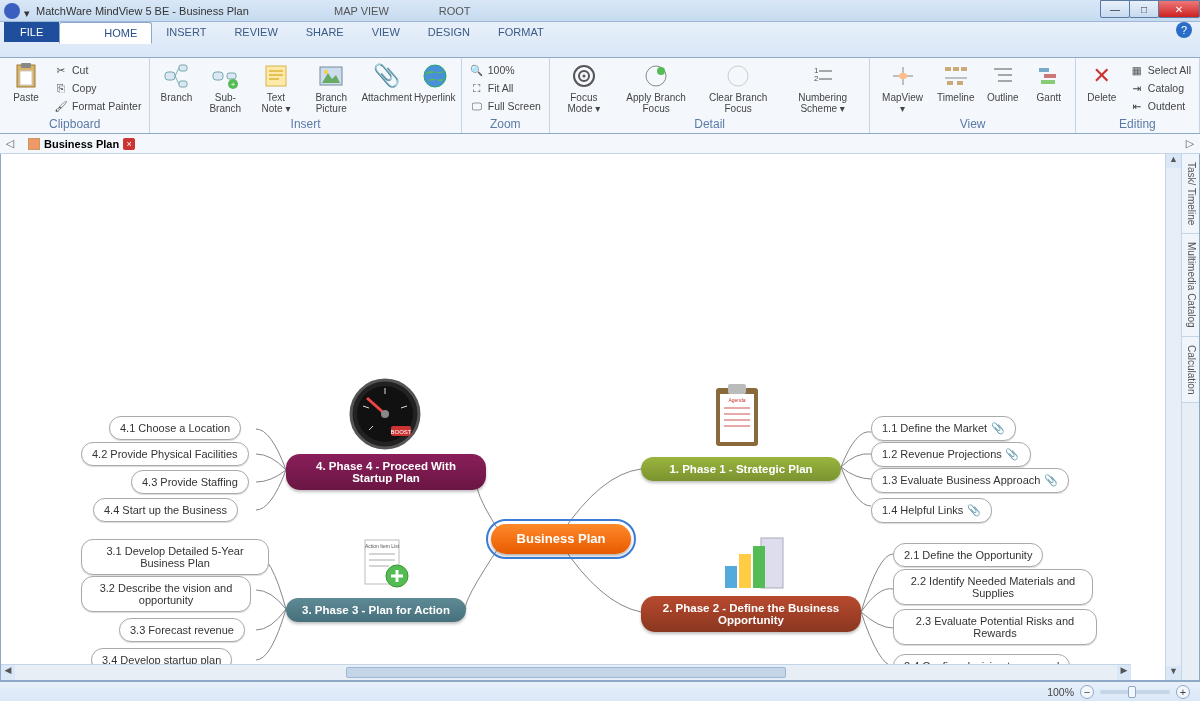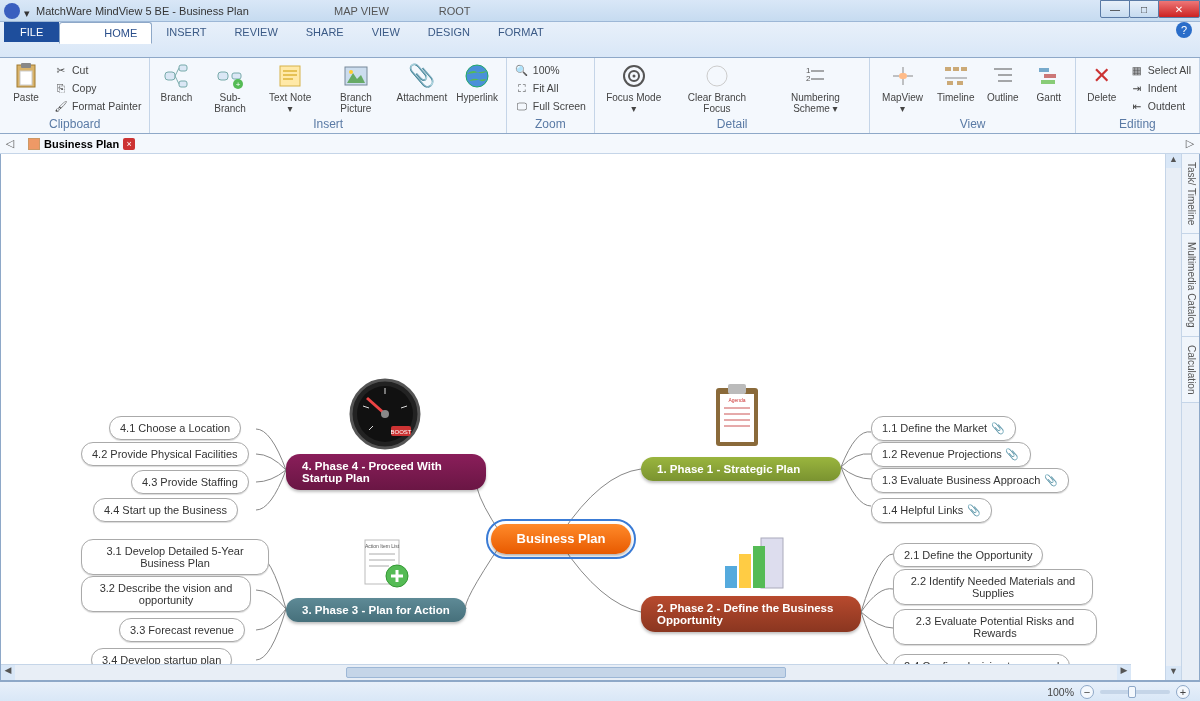--- a/index.html
+++ b/index.html
@@ -59,21 +59,21 @@
 .hscroll .thumb { position:absolute; left:30%; top:2px; height:11px; width:40%; background:#c5d5e8; border:1px solid #9db7d6; border-radius:2px; }
 
 
 .statusbar { height: 20px; background: linear-gradient(#e8f0fa,#d9e7f7); border-top:1px solid #8ea8c8; display:flex; align-items:center; justify-content:flex-end; padding: 0 10px; font-size:10.5px; color:#444; gap:6px; }
 .zoombtn { width:14px; height:14px; border:1px solid #8ea8c8; border-radius:50%; text-align:center; line-height:12px; font-size:11px; background:#f4f8fd; }
 .zoomslider { width:70px; height:4px; background:#c5d5e8; position:relative; border-radius:2px; }
 .zoomslider .knob { position:absolute; left:40%; top:-4px; width:8px; height:12px; background:#f4f8fd; border:1px solid #8ea8c8; border-radius:2px; }
 
 
 .root { position:absolute; left:490px; top:370px; width:140px; height:30px; background: linear-gradient(#ff8a2a,#e85a00); border-radius:15px; color:#fff; font-weight:bold; font-size:13px; text-align:center; line-height:30px; outline: 2px solid #3a7bd5; outline-offset: 3px; box-shadow: 0 2px 3px rgba(0,0,0,.3); }
-.phase { position:absolute; border-radius: 14px; padding: 6px 16px; color:#fff; font-size:11.5px; font-weight:bold; text-align:left; box-shadow: 0 2px 3px rgba(0,0,0,.25); }
+.phase { position:absolute; border-radius: 14px; padding: 6px 16px; color:#fff; font-size:11.5px; font-weight:bold; text-align:center; box-shadow: 0 2px 3px rgba(0,0,0,.25); }
 .phase1 { left:640px; top:303px; width:200px; background: linear-gradient(#9ab53e,#7a9330); }
 .phase2 { left:640px; top:442px; width:220px; background: linear-gradient(#b84a2e,#8a3620); }
 .phase3 { left:285px; top:444px; width:180px; background: linear-gradient(#5e8a96,#46707b); }
 .phase4 { left:285px; top:300px; width:200px; background: linear-gradient(#8a1e5a,#6a1644); }
 
 .subpill { position:absolute; background:#fff; border:1px solid #aaa; border-radius: 12px; padding: 5px 10px; font-size: 11px; color:#333; text-align:center; box-shadow: 0 1px 1px rgba(0,0,0,.15); white-space:nowrap; }
 .clip { color:#888; font-size:11px; margin-left:4px; }
 
 .nodeimg { position:absolute; display:flex; align-items:center; justify-content:center; }
 
@@ -229,20 +229,29 @@
       <div class="bigbtn">
           <div class="ic">
             <svg width="26" height="26">
               <circle cx="13" cy="13" r="10" fill="none" stroke="#555" stroke-width="2"></circle>
               <circle cx="13" cy="13" r="5" fill="none" stroke="#555" stroke-width="2"></circle>
               <circle cx="13" cy="13" r="1.5" fill="#555"></circle>
             </svg>
           </div>
           <div class="lbl"><span>Focus Mode</span> ▾</div>
         </div>
+      <div class="bigbtn">
+          <div class="ic">
+            <svg width="26" height="26">
+              <circle cx="13" cy="13" r="10" fill="none" stroke="#888"></circle>
+              <circle cx="18" cy="8" r="4" fill="#5b5"></circle>
+            </svg>
+          </div>
+          <div class="lbl">Apply Branch Focus</div>
+        </div>
       <div class="bigbtn disabled">
           <div class="ic">
             <svg width="26" height="26">
               <circle cx="13" cy="13" r="10" fill="none" stroke="#ccc"></circle>
             </svg>
           </div>
           <div class="lbl">Clear Branch Focus</div>
         </div>
       <div class="bigbtn">
           <div class="ic">
@@ -316,21 +325,21 @@
           <div class="ic" style="font-size:22px;color:#c33">✕</div>
           <div class="lbl">Delete</div>
         </div>
       <div class="smallstack">
         <div class="smallbtn">
             <span class="ic">▦</span>
             <span>Select All</span>
           </div>
         <div class="smallbtn">
             <span class="ic">⇥</span>
-            <span>Indent</span>
+            <span>Catalog</span>
           </div>
         <div class="smallbtn">
             <span class="ic">⇤</span>
             <span>Outdent</span>
           </div>
       </div>
     </div>
     <div class="label">Editing</div>
   </div>
 </div>

